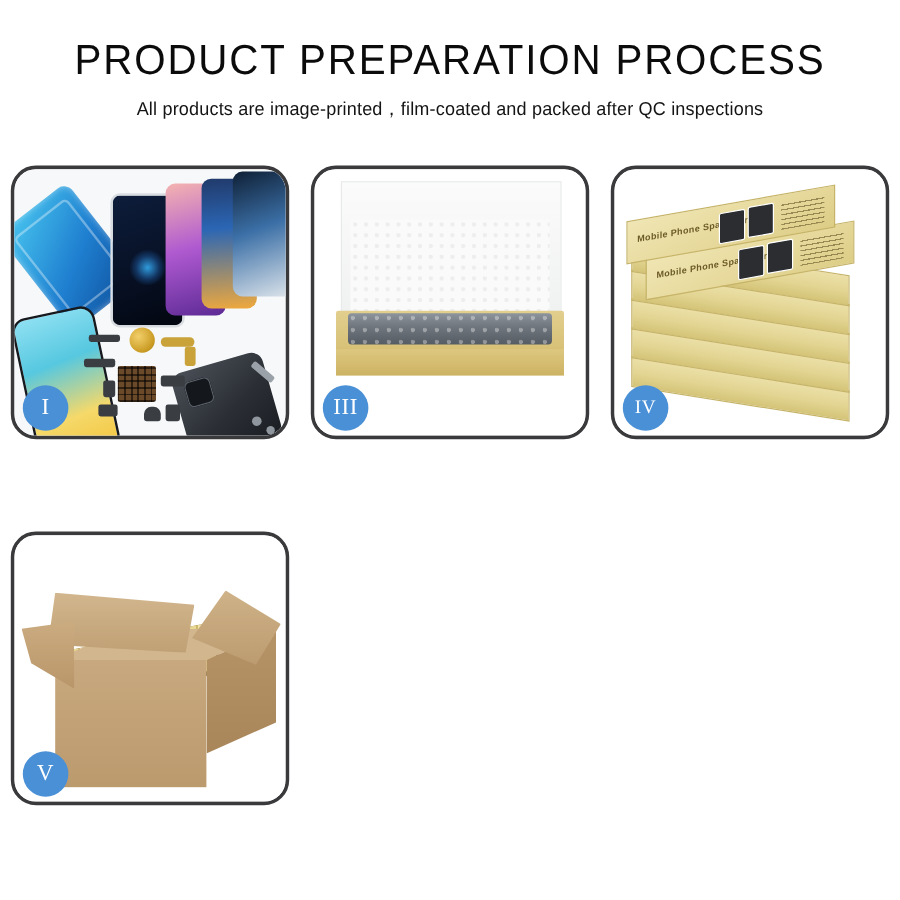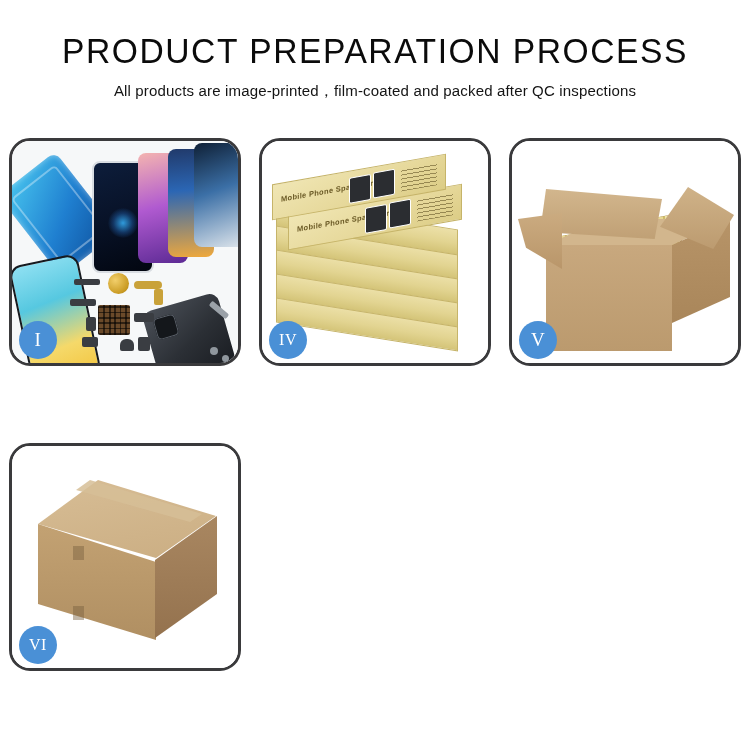--- a/index.html
+++ b/index.html
@@ -368,20 +368,32 @@
         <div class="flex" style="left:58px;top:158px;width:26px;height:7px;background:#3a3d42;"></div>
         <div class="part" style="left:196px;top:166px;width:22px;height:6px;transform:rotate(40deg);background:#9aa1a8;"></div>
         <div class="part" style="left:198px;top:206px;width:8px;height:8px;border-radius:50%;background:#8f969d;"></div>
         <div class="part" style="left:210px;top:214px;width:7px;height:7px;border-radius:50%;background:#8f969d;"></div>
       </div>
     </div>
     <div class="badge">I</div>
   </div>
 
 
+  <div class="panel">
+    <div class="panel-inner">
+      <div class="photo p3">
+        <div class="mailer-lid"></div>
+        <div class="mailer-foam"></div>
+        <div class="mailer-base"></div>
+        <div class="mailer-item"></div>
+        <div class="mailer-front"></div>
+      </div>
+    </div>
+    <div class="badge">III</div>
+  </div>
 
   <div class="panel">
     <div class="panel-inner">
       <div class="photo p4">
         <div class="stack">
 
           <div class="sbox" style="left:14px;top:170px;width:180px;height:24px;transform:skewY(9deg);"></div>
           <div class="sbox" style="left:14px;top:146px;width:180px;height:24px;transform:skewY(9deg);"></div>
           <div class="sbox" style="left:14px;top:122px;width:180px;height:24px;transform:skewY(9deg);"></div>
           <div class="sbox" style="left:14px;top:98px;width:180px;height:24px;transform:skewY(9deg);"></div>
@@ -415,27 +427,14 @@
         <div class="c5-body"></div>
         <div class="c5-side"></div>
         <div class="c5-flapB"></div>
         <div class="c5-flapL"></div>
         <div class="c5-flapR"></div>
       </div>
     </div>
     <div class="badge">V</div>
   </div>
 
-  <div class="panel">
-    <div class="panel-inner">
-      <div class="photo p6">
-        <div class="c6-top"></div>
-        <div class="c6-tape"></div>
-        <div class="c6-left"></div>
-        <div class="c6-right"></div>
-        <div class="c6-seam" style="left:61px;top:100px;width:11px;height:14px;"></div>
-        <div class="c6-seam" style="left:61px;top:160px;width:11px;height:14px;"></div>
-      </div>
-    </div>
-    <div class="badge wide">VI</div>
-  </div>
 
 </div>
 
 </body></html>

